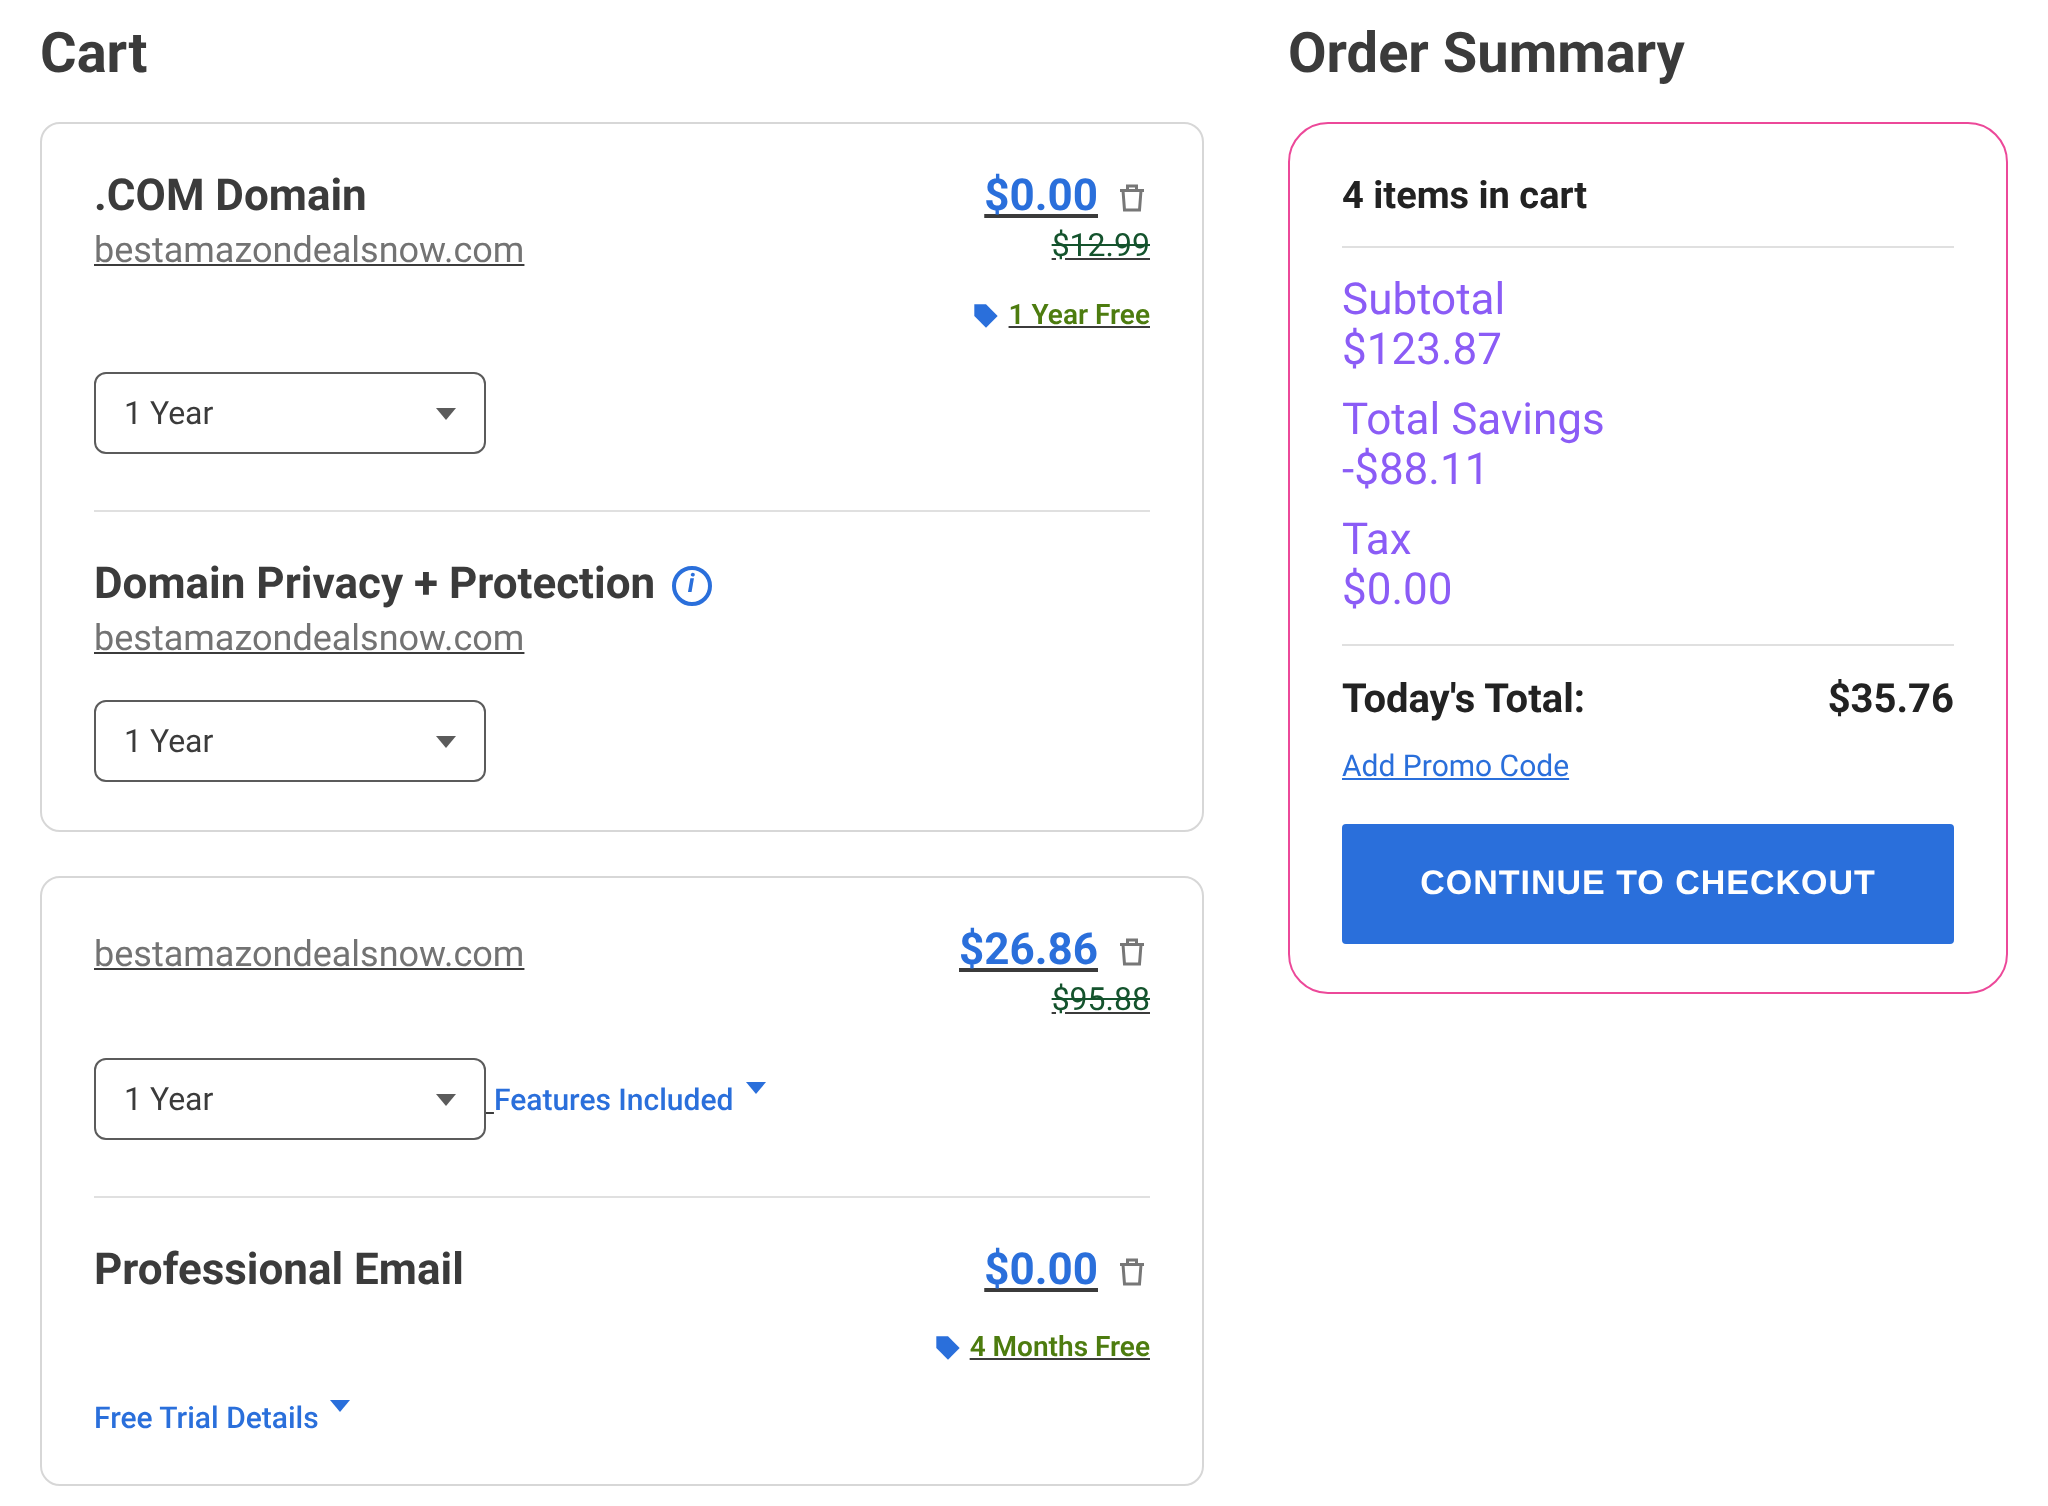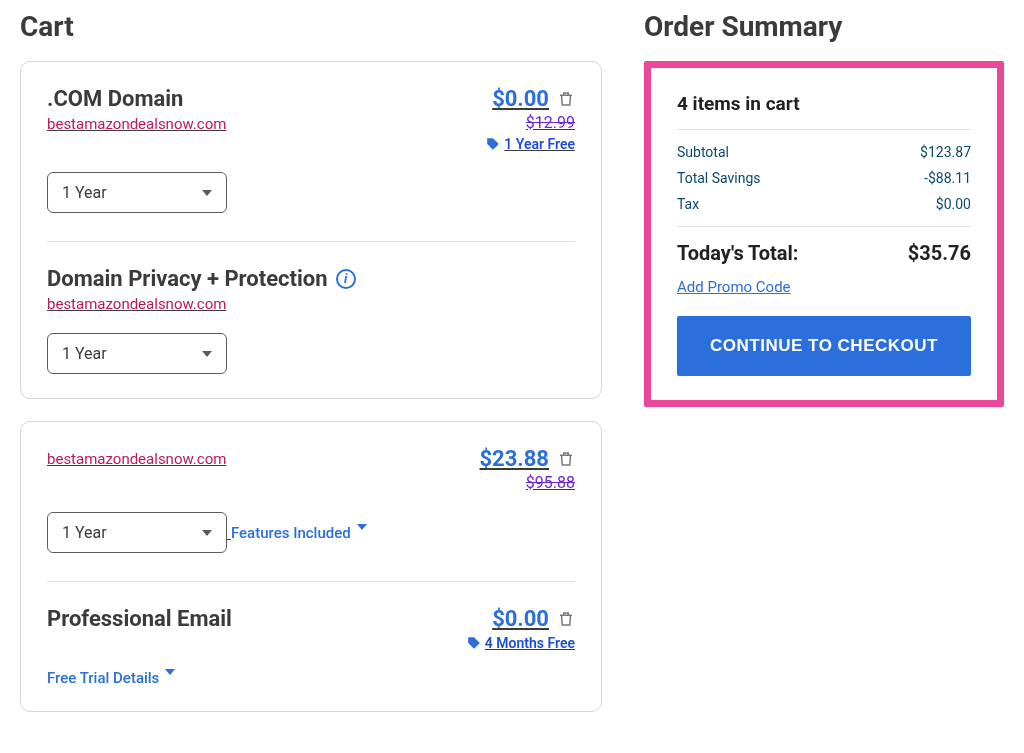--- a/index.html
+++ b/index.html
@@ -45,58 +45,58 @@
 
   .item-title {
     font-size: 22px;
     font-weight: 700;
     color: #3b3b3b;
     display: inline-flex;
     align-items: center;
     gap: 8px;
   }
   .item-sub {
-    font-size: 15px;
-    color: #be185d;
+    font-size: 18px;
+    color: #737373;
     margin-top: 4px;
   }
 
   .price-line { display: flex; align-items: center; gap: 8px; }
   .price-main {
     font-size: 22px;
     font-weight: 700;
     color: #2a6fdb;
   }
   .price-strike {
     font-size: 16px;
-    color: #6d28d9;
+    color: #14532d;
     text-decoration: line-through;
     margin-top: 2px;
   }
 
   .badge {
     display: inline-flex;
     align-items: center;
     gap: 4px;
-    color: #1d4ed8;
+    color: #4d7c0f;
     font-size: 14px;
     font-weight: 600;
-    margin-top: 4px;
+    margin-top: 18px;
   }
   .badge svg { width: 14px; height: 14px; }
 
   .select-box {
     margin-top: 20px;
     display: inline-flex;
     align-items: center;
     justify-content: space-between;
     border: 1px solid #5b5b5b;
     border-radius: 6px;
     padding: 10px 14px;
-    width: 180px;
+    width: 196px;
     font-size: 16px;
     color: #3b3b3b;
     cursor: pointer;
   }
   .select-box .caret {
     width: 0; height: 0;
     border-left: 5px solid transparent;
     border-right: 5px solid transparent;
     border-top: 6px solid #5b5b5b;
   }
@@ -140,37 +140,38 @@
     line-height: 16px;
     text-align: center;
     font-weight: 700;
     font-style: italic;
     display: inline-block;
     cursor: pointer;
   }
 
   
   .summary-card {
-    border: 7px solid #ec4899;
-    border-radius: 2px;
+    border: 1px solid #ec4899;
+    border-radius: 20px;
     padding: 24px 26px;
     background: #fff;
   }
   .summary-title {
     font-size: 19px;
     font-weight: 700;
     color: #222;
     margin-bottom: 14px;
   }
   .summary-row {
     display: flex;
     justify-content: space-between;
-    font-size: 14px;
-    color: #0c4a6e;
+    font-size: 22px;
+    color: #8b5cf6;
     margin: 10px 0;
+    flex-direction: column;
   }
   .summary-total {
     display: flex;
     justify-content: space-between;
     font-size: 20px;
     font-weight: 700;
     color: #222;
     margin: 14px 0 12px 0;
     text-align: center;
   }
@@ -256,21 +257,21 @@
     </div>
 
     <div class="card">
       
       <div class="item-row">
         <div class="item-left">
           <div class="item-sub">bestamazondealsnow.com</div>
         </div>
         <div class="item-right">
           <div class="price-line">
-            <span class="price-main">$23.88</span>
+            <span class="price-main">$26.86</span>
             <svg class="trash" viewBox="0 0 24 24" fill="none" stroke="currentColor" stroke-width="2">
                 <path d="M4 7h16M9 7V4h6v3M6 7l1 13h10l1-13"></path>
               </svg>
           </div>
           <div class="price-strike">$95.88</div>
         </div>
       </div>
       <div class="select-box">
         <span>1 Year</span>
         <span class="caret"></span>

